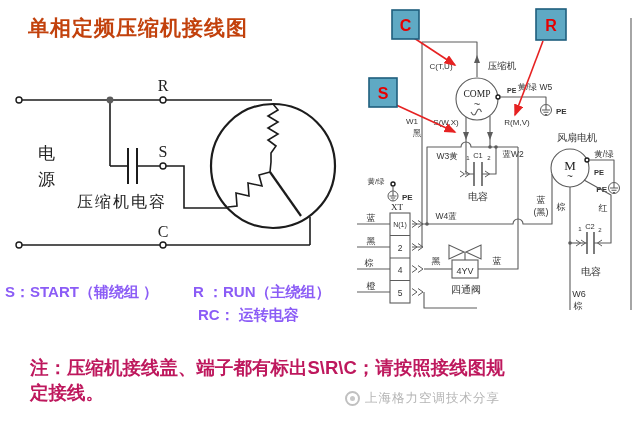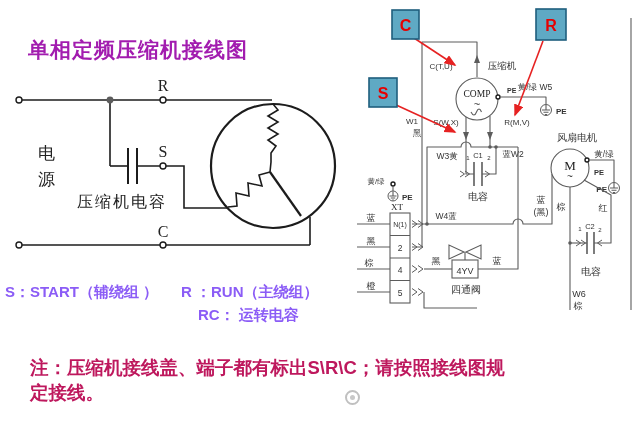--- a/index.html
+++ b/index.html
@@ -1,25 +1,25 @@
 <!DOCTYPE html>
 <html><head>
 <meta charset="utf-8">
 <style>
   html,body{margin:0;padding:0;background:#fff;}
   #stage{position:relative;width:640px;height:425px;background:#ffffff;overflow:hidden;
          font-family:"Liberation Sans",sans-serif;}
   .abs{position:absolute;}
-  #title{left:28px;top:14px;font-size:21px;font-weight:bold;color:#a21caf;letter-spacing:1px;margin-top:22px;}
+  #title{left:28px;top:14px;font-size:21px;font-weight:bold;color:#c2410c;letter-spacing:1px;}
   #power-label{left:38px;top:141px;width:20px;font-size:17px;line-height:1.5;color:#222;
                word-break:break-all;font-family:"Liberation Serif",serif;}
   #cap-label{left:77px;top:182px;font-size:16px;color:#222;letter-spacing:2px;
              font-family:"Liberation Serif",serif;margin-top:10px;}
   .legend{font-size:15px;font-weight:bold;color:#8b5cf6;}
-  #leg1l{left:5px;top:283px;} #leg1r{left:181px;top:283px;}
+  #leg1l{left:5px;top:283px;} #leg1r{left:193px;top:283px;}
   #leg2l{left:5px;top:306px;} #leg2r{left:198px;top:306px;}
   #note{left:30px;top:356px;width:588px;font-size:18.5px;font-weight:bold;color:#be185d;
         line-height:1.35;}
   #watermark{left:345px;top:390px;display:flex;align-items:center;gap:5px;color:#b5b5b5;
              font-size:12.5px;letter-spacing:1px;}
   #wm-logo{width:15px;height:15px;border:2px solid #c0c0c0;border-radius:50%;
            box-sizing:border-box;position:relative;}
   #wm-logo:after{content:"";position:absolute;left:3px;top:3px;width:5px;height:5px;
                  background:#c8c8c8;border-radius:50%;}
   svg text{font-family:"Liberation Sans",sans-serif;fill:#333;}
@@ -76,20 +76,21 @@
   <div class="abs legend" id="leg1r">R ：RUN（主绕组）</div>
   <div class="abs legend" id="leg2r">RC： 运转电容</div>
 
   <div class="abs" id="note">
     <div>注：压缩机接线盖、端子都有标出S\R\C；请按照接线图规</div>
     <div>定接线。</div>
   </div>
 
   <div class="abs" id="watermark">
     <span id="wm-logo"></span>
+    <span>上海格力空调技术分享</span>
   </div>
 
   <svg class="abs" style="left:355px;top:0" width="285" height="335" viewBox="355 0 285 335">
     <defs>
       <marker id="ra" markerWidth="9" markerHeight="8" refX="6.5" refY="3" orient="auto">
         <path d="M0,0 L7.5,3 L0,6 z" fill="#e62222"></path>
       </marker>
     </defs>
 
     <line class="wire-r" x1="631" y1="18" x2="631" y2="310"></line>

